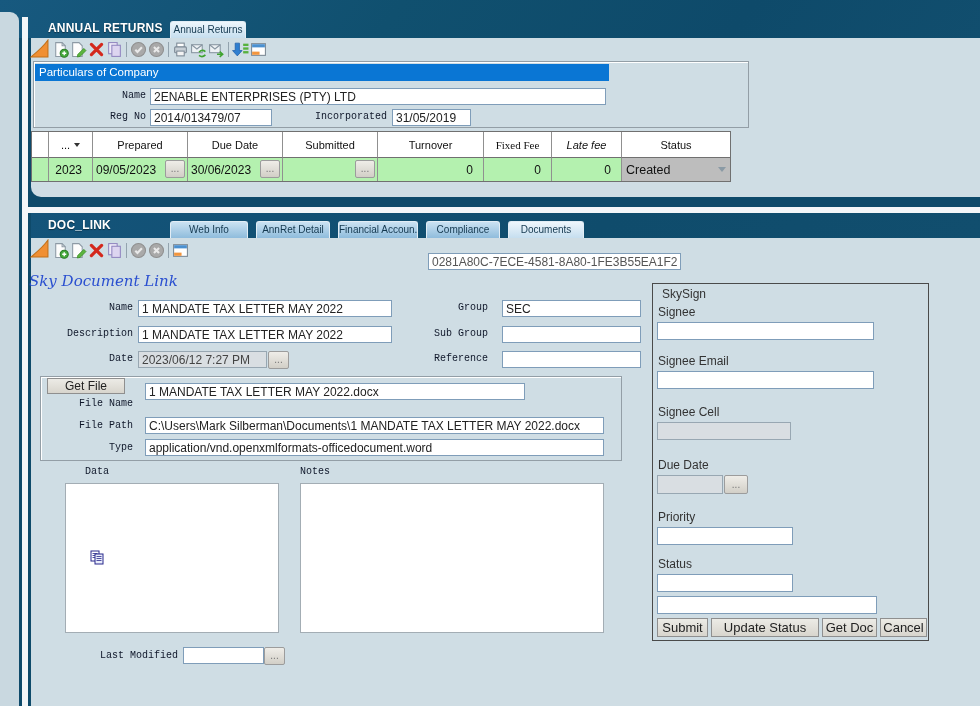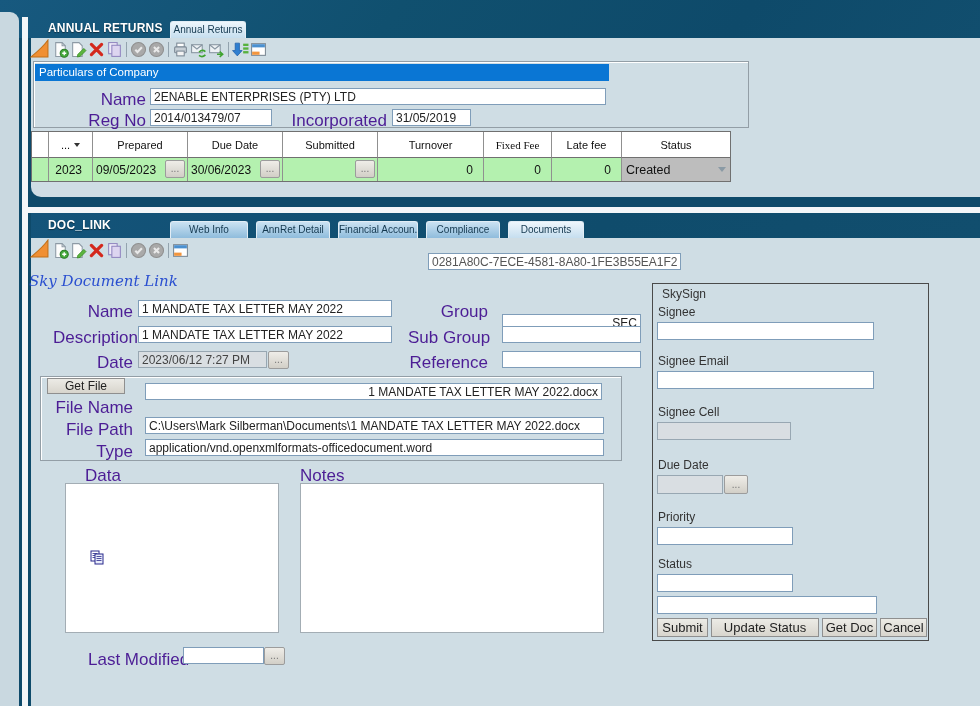--- a/index.html
+++ b/index.html
@@ -15,21 +15,21 @@
   .panel-body{background:#cfdde4;}
   .top-body{left:31px;top:38px;width:949px;height:159px;border-bottom-left-radius:10px;}
   .doc-body{left:31px;top:238px;width:949px;height:468px;}
   .tab{height:17px;border:1px solid #e2edf5;border-bottom:none;border-radius:3px 3px 0 0;background:linear-gradient(#cbe2f2,#8fbcdc);font-size:10px;color:#14384f;text-align:center;line-height:16px;overflow:hidden;white-space:nowrap;box-sizing:border-box;}
   .tab.active{background:linear-gradient(#eef6fc,#c6deef);}
   .tabs{display:flex;gap:2px;align-items:flex-end;}
   .toolbar{display:flex;align-items:center;gap:1px;}
   .ticon{width:17px;height:17px;display:inline-block;}
   .ticon svg{width:17px;height:17px;display:block;}
   .tsep{width:1px;height:15px;background:#93a3ae;margin:0 2px;}
-  .lbl{font-size:17px;color:#4c1d95;white-space:nowrap;}
+  .lbl{font-size:10px;color:#0f172a;white-space:nowrap;font-family:Liberation Mono, monospace;}
   .r{text-align:right;}
   .inp{box-sizing:border-box;height:17px;border:1px solid #7f9db9;background:#fff;font:12px "Liberation Sans",sans-serif;color:#222;padding:6px 3px;}
   .inp.dis{background:#d9dee2;border-color:#98a7b2;color:#444;}
   .dots{box-sizing:border-box;height:18px;width:21px;background:linear-gradient(#efede8,#d2cfc7);border:1px solid #9c9c9c;font-size:10px;color:#777;text-align:center;line-height:14px;border-radius:2px;padding:0;}
   .btn{box-sizing:border-box;background:linear-gradient(#ecebe6,#d8d5cd);border:1px solid #8f8f8f;font:13px "Liberation Sans",sans-serif;color:#222;text-align:center;padding:0;}
   .gbox{border:1px solid #939ea6;box-shadow:inset 1px 1px 0 #ffffff;}
   .whitebox{background:#fff;border:1px solid #a3adb4;}
   .ghead,.grow{display:flex;}
   .gcell{box-sizing:border-box;border-right:1px solid #909090;display:flex;align-items:center;font-size:12px;color:#111;position:relative;}
   .ghead .gcell{height:26px;background:#fff;font-size:11px;justify-content:center;border-bottom:1px solid #707070;}
@@ -161,21 +161,21 @@
         <div class="gcell" style="width:17px;"></div>
         <div class="gcell" style="width:44px;">
             <span>...</span>
             <span class="caret"></span>
           </div>
         <div class="gcell" style="width:95px;">Prepared</div>
         <div class="gcell" style="width:95px;">Due Date</div>
         <div class="gcell" style="width:95px;">Submitted</div>
         <div class="gcell" style="width:106px;">Turnover</div>
         <div class="gcell" style="width:68px;font-family:Liberation Serif, serif;">Fixed Fee</div>
-        <div class="gcell" style="width:70px;">Late fee</div>
+        <div class="gcell" style="width:70px;font-style:italic;">Late fee</div>
         <div class="gcell" style="width:108px;border-right:none;">Status</div>
       </div>
       <div class="grow">
         <div class="gcell" style="width:17px;"></div>
         <div class="gcell num" style="width:44px;">2023</div>
         <div class="gcell datecell" style="width:95px;">
             <span>09/05/2023</span>
             <button class="dots celldots">...</button>
           </div>
         <div class="gcell datecell" style="width:95px;">
@@ -272,30 +272,30 @@
 
     <div class="abs lbl r" style="left:22px;top:64px;width:80px;">Name</div>
     <input class="abs inp" style="left: 107px; top: 62px; width: 254px;" readonly="" value="1 MANDATE TAX LETTER MAY 2022">
     <div class="abs lbl r" style="left:22px;top:90px;width:80px;">Description</div>
     <input class="abs inp" style="left: 107px; top: 88px; width: 254px;" readonly="" value="1 MANDATE TAX LETTER MAY 2022">
     <div class="abs lbl r" style="left:22px;top:115px;width:80px;">Date</div>
     <input class="abs inp dis" style="left: 107px; top: 113px; width: 129px;" readonly="" value="2023/06/12 7:27 PM">
     <button class="abs dots" style="left:237px;top:113px;">...</button>
 
     <div class="abs lbl r" style="left:377px;top:64px;width:80px;">Group</div>
-    <input class="abs inp" style="left: 471px; top: 76px; width: 139px; text-align: right;" readonly="" value="SEC">
+    <input class="abs inp" style="left: 471px; top: 62px; width: 139px;" readonly="" value="SEC">
     <div class="abs lbl r" style="left:377px;top:90px;width:80px;">Sub Group</div>
     <input class="abs inp" style="left: 471px; top: 88px; width: 139px;" readonly="" value="">
     <div class="abs lbl r" style="left:377px;top:115px;width:80px;">Reference</div>
     <input class="abs inp" style="left: 471px; top: 113px; width: 139px;" readonly="" value="">
 
     <div class="abs gbox" style="left:9px;top:138px;width:582px;height:85px;background:#cfdde4;">
       <button class="abs btn" style="left:6px;top:1px;width:78px;height:16px;font-size:12px;">Get File</button>
       <div class="abs lbl r" style="left:6px;top:21px;width:86px;">File Name</div>
-      <input class="abs inp" style="left: 104px; top: 6px; width: 457px; text-align: right;" readonly="" value="1 MANDATE TAX LETTER MAY 2022.docx">
+      <input class="abs inp" style="left: 104px; top: 6px; width: 380px;" readonly="" value="1 MANDATE TAX LETTER MAY 2022.docx">
       <div class="abs lbl r" style="left:6px;top:43px;width:86px;">File Path</div>
       <input class="abs inp" style="left: 104px; top: 40px; width: 459px;" readonly="" value="C:\Users\Mark Silberman\Documents\1 MANDATE TAX LETTER MAY 2022.docx">
       <div class="abs lbl r" style="left:6px;top:65px;width:86px;">Type</div>
       <input class="abs inp" style="left: 104px; top: 62px; width: 459px;" readonly="" value="application/vnd.openxmlformats-officedocument.word">
     </div>
 
     <div class="abs lbl" style="left:54px;top:228px;">Data</div>
     <div class="abs whitebox" style="left:34px;top:245px;width:214px;height:150px;">
       <span class="abs" style="left:24px;top:66px;width:15px;height:15px;">
         <svg viewBox="0 0 15 15" width="15" height="15">

